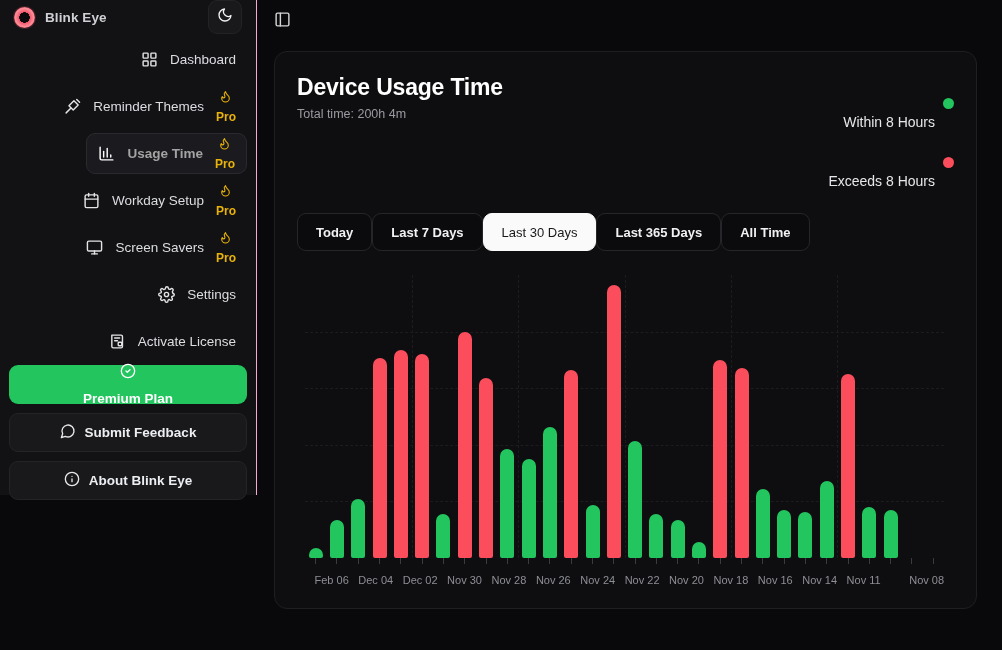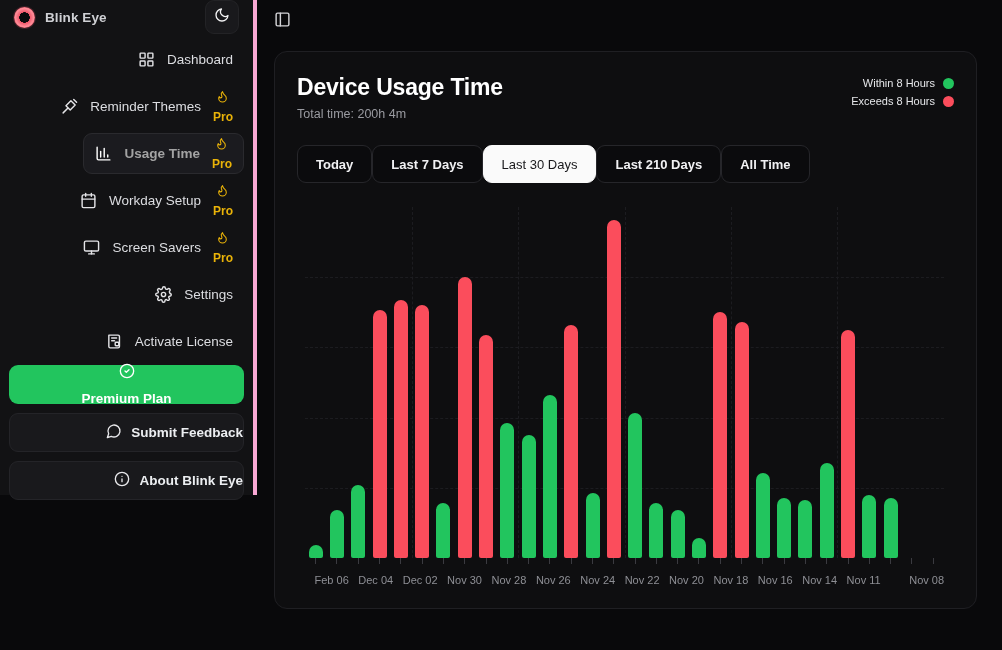--- a/index.html
+++ b/index.html
@@ -9,21 +9,21 @@
     background: #09090b;
     font-family: "Liberation Sans", sans-serif;
     overflow: hidden;
   }
   body { display: flex; }
 
   
   .sidebar {
     width: 257px; height: 495px;
     background: #121214;
-    border-right: 4px solid #f9a8d4;
+    border-right: 1px solid #f9a8d4;
     display: flex; flex-direction: column;
     flex-shrink: 0;
     position: relative;
   }
   .brand-row {
     height: 55px;
     display: flex; align-items: center;
     padding: 0 14px 0 14px;
     gap: 10px;
   }
@@ -79,21 +79,21 @@
   }
   .btn-big {
     height: 39px; border-radius: 9px;
     display: flex; align-items: center; justify-content: center; gap: 9px;
     font-size: 13.5px; font-weight: bold;
     cursor: pointer;
   }
   .btn-premium { background: #22c55e; color: #ffffff; flex-direction: column; }
   .btn-premium svg { width: 16px; height: 16px; }
   .btn-ghost {
-    background: #19191c; border: 1px solid #242428; color: #eceef1; justify-content: flex-end;
+    background: #19191c; border: 1px solid #242428; color: #eceef1;
   }
   .btn-ghost svg { width: 16px; height: 16px; }
 
   
   .main {
     flex: 1; height: 650px;
     display: flex; flex-direction: column;
     background: #09090b;
     position: relative;
   }
@@ -118,21 +118,21 @@
     display: flex; flex-direction: column;
   }
   .card-head { display: flex; align-items: flex-start; }
   .card-title {
     font-size: 23px; font-weight: bold; color: #ffffff;
     letter-spacing: -.2px;
   }
   .card-sub { font-size: 12.5px; color: #9a9ba1; margin-top: 6px; }
   .legend { margin-left: auto; display: flex; flex-direction: column; gap: 6px; align-items: flex-end; padding-top: 3px; }
   .legend-row { display: flex; align-items: center; gap: 8px; }
-  .legend-row .txt { font-size: 11px; color: #e6e7ea; }
+  .legend-row .txt { font-size: 14px; color: #e6e7ea; margin-top: 37px; }
   .dot { width: 11px; height: 11px; border-radius: 50%; }
 
   .ranges { display: flex; margin-top: 24px; }
   .range-btn {
     height: 38px; padding: 0 18px;
     border-radius: 9px;
     display: flex; align-items: center;
     font-size: 13px; font-weight: bold;
     background: #0b0b0d; border: 1px solid #26262a; color: #f1f1f3;
     cursor: pointer; white-space: nowrap;
@@ -368,21 +368,21 @@
           <span class="txt">Exceeds 8 Hours</span>
           <span class="dot" id="dot-exceeds" style="background: rgb(251, 77, 92);"></span>
         </div>
       </div>
     </div>
 
     <div class="ranges">
       <div class="range-btn">Today</div>
       <div class="range-btn">Last 7 Days</div>
       <div class="range-btn active">Last 30 Days</div>
-      <div class="range-btn">Last 210 Days</div>
+      <div class="range-btn">Last 365 Days</div>
       <div class="range-btn">All Time</div>
     </div>
 
     <div class="chart-wrap">
       <div class="plot" id="plot">
         <div id="gridlines">
             <div class="grid-h" style="top: 20%;"></div>
             <div class="grid-h" style="top: 40%;"></div>
             <div class="grid-h" style="top: 60%;"></div>
             <div class="grid-h" style="top: 80%;"></div>

